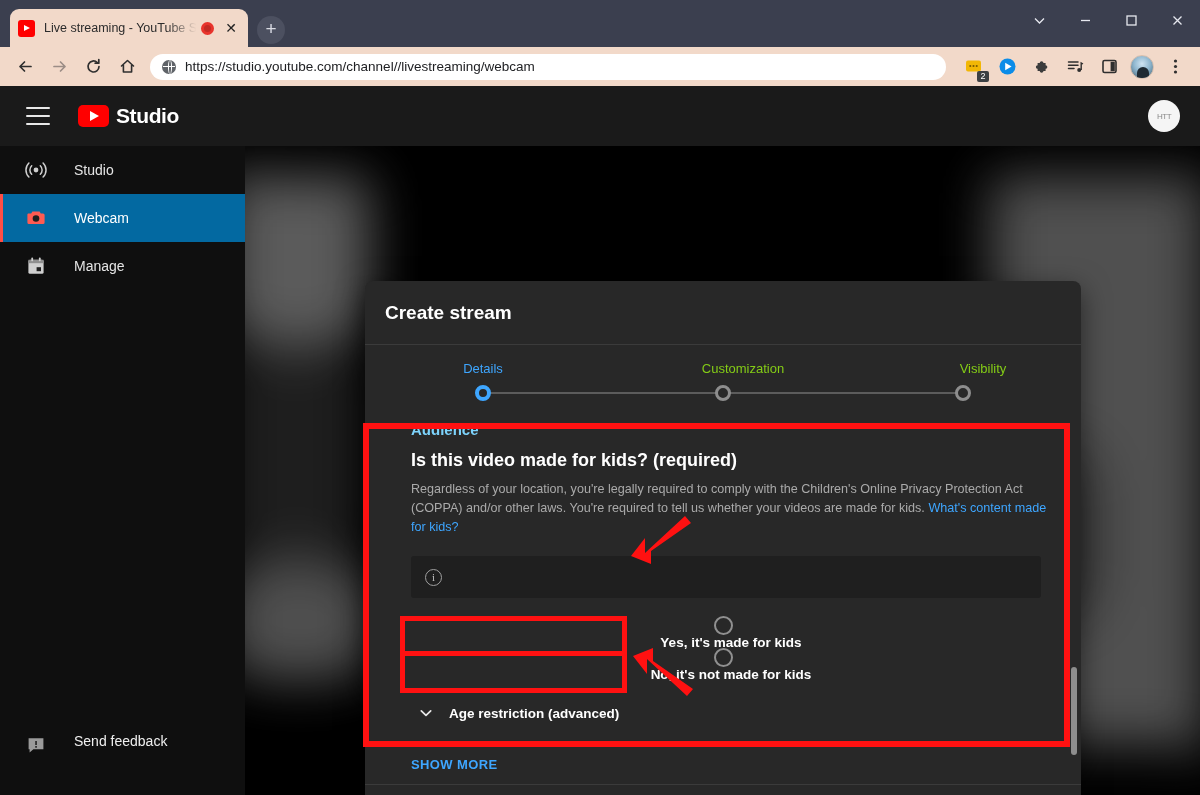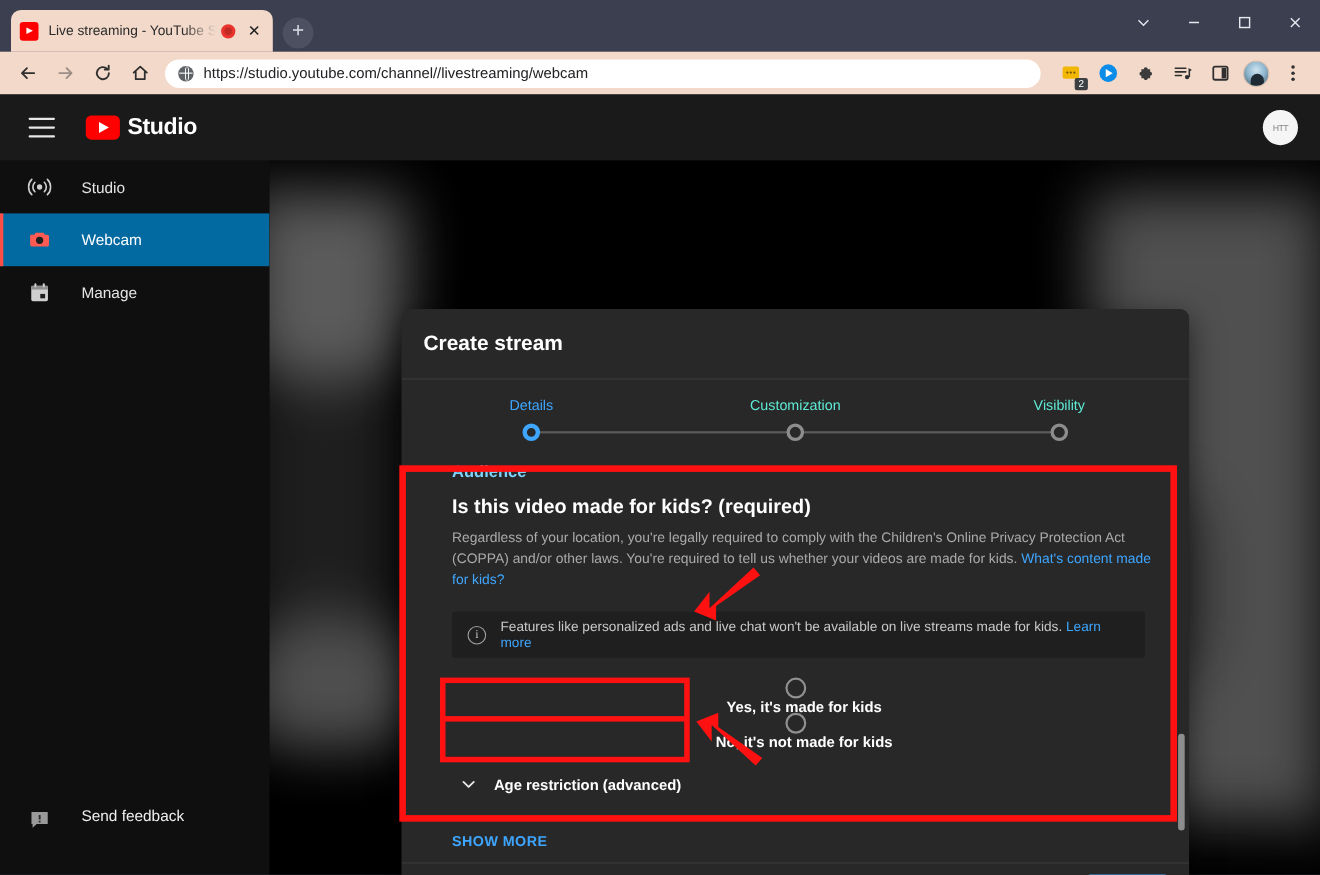--- a/index.html
+++ b/index.html
@@ -174,21 +174,21 @@
     box-shadow: 0 8px 28px rgba(0,0,0,.55);
   }
   #dlg-title {
     height: 64px; display: flex; align-items: center; padding: 0 20px;
     color: #fff; font-size: 19px; font-weight: 600;
     border-bottom: 1px solid #3b3b3b;
   }
   #stepper { position: relative; height: 62px; }
   .step-lbl { position: absolute; top: 16px; font-size: 13px; transform: translateX(-50%); }
   .step-lbl.on { color: #3ea6ff; }
-  .step-lbl.off { color: #5eead4; }
+  .step-lbl.off { color: #84cc16; margin-left: 20px; }
   #rail {
     position: absolute; top: 47px; left: 118px; width: 481px; height: 2px; background: #5c5c5c;
   }
   .dot {
     position: absolute; top: 40px; width: 16px; height: 16px; border-radius: 50%;
     transform: translateX(-50%); background: #282828;
   }
   .dot.on  { border: 4px solid #3ea6ff; }
   .dot.off { border: 3px solid #8d8d8d; }
 
@@ -463,21 +463,20 @@
 
       <div id="dlg-body">
         <div id="scroll-inner">
 
           <div class="sec-title">Audience</div>
           <div class="q-title">Is this video made for kids? (required)</div>
           <div class="q-desc"><span>Regardless of your location, you're legally required to comply with the Children's Online Privacy Protection Act (COPPA) and/or other laws. You're required to tell us whether your videos are made for kids. </span><span class="lnk">What's content made for kids?</span></div>
 
           <div id="info-box">
             <span class="icirc">i</span>
-            <span class="itxt"><span>Features like personalized ads and live chat won't be available on live streams made for kids. </span><span class="lnk">Learn more</span></span>
           </div>
 
           <div style="height:18px"></div>
 
           <div class="radio-row">
             <span class="rb"></span>
             <span class="rl">Yes, it's made for kids</span>
           </div>
           <div class="radio-row">
             <span class="rb"></span>

